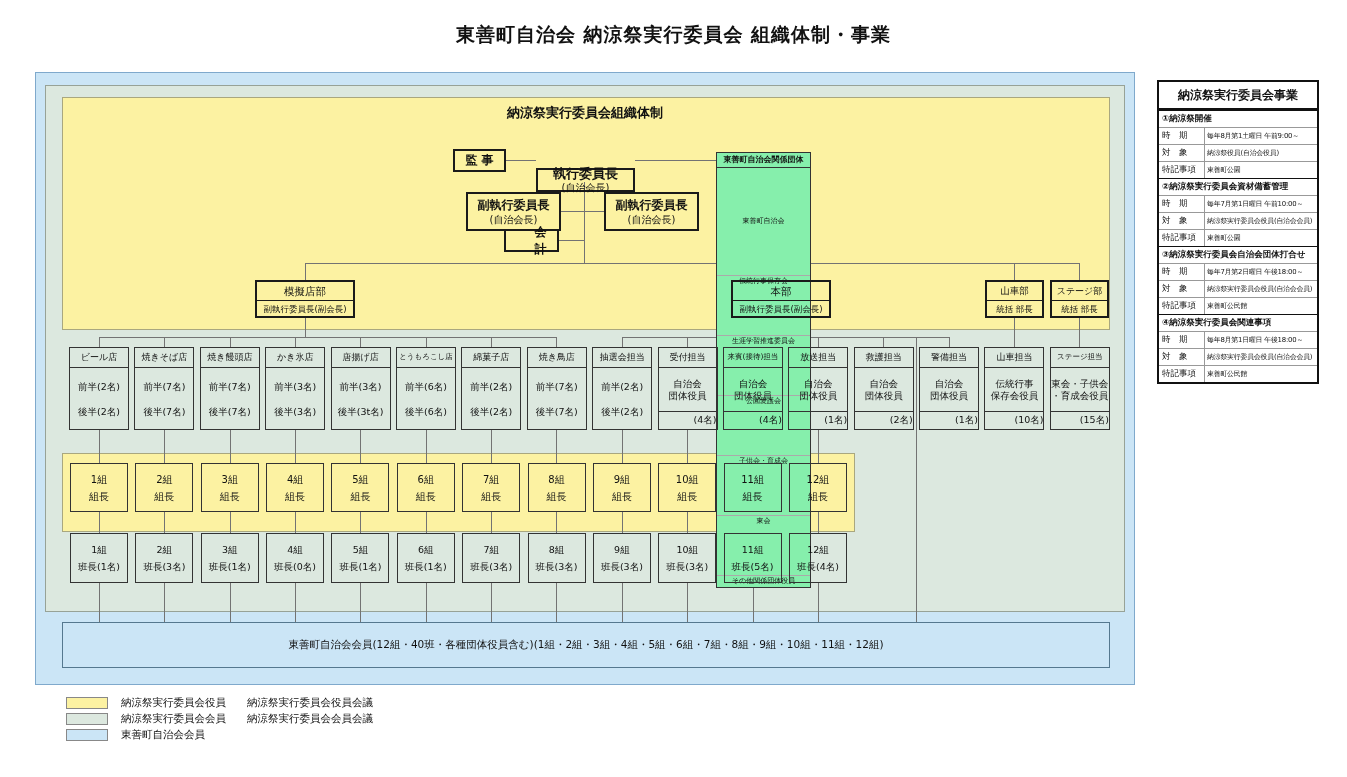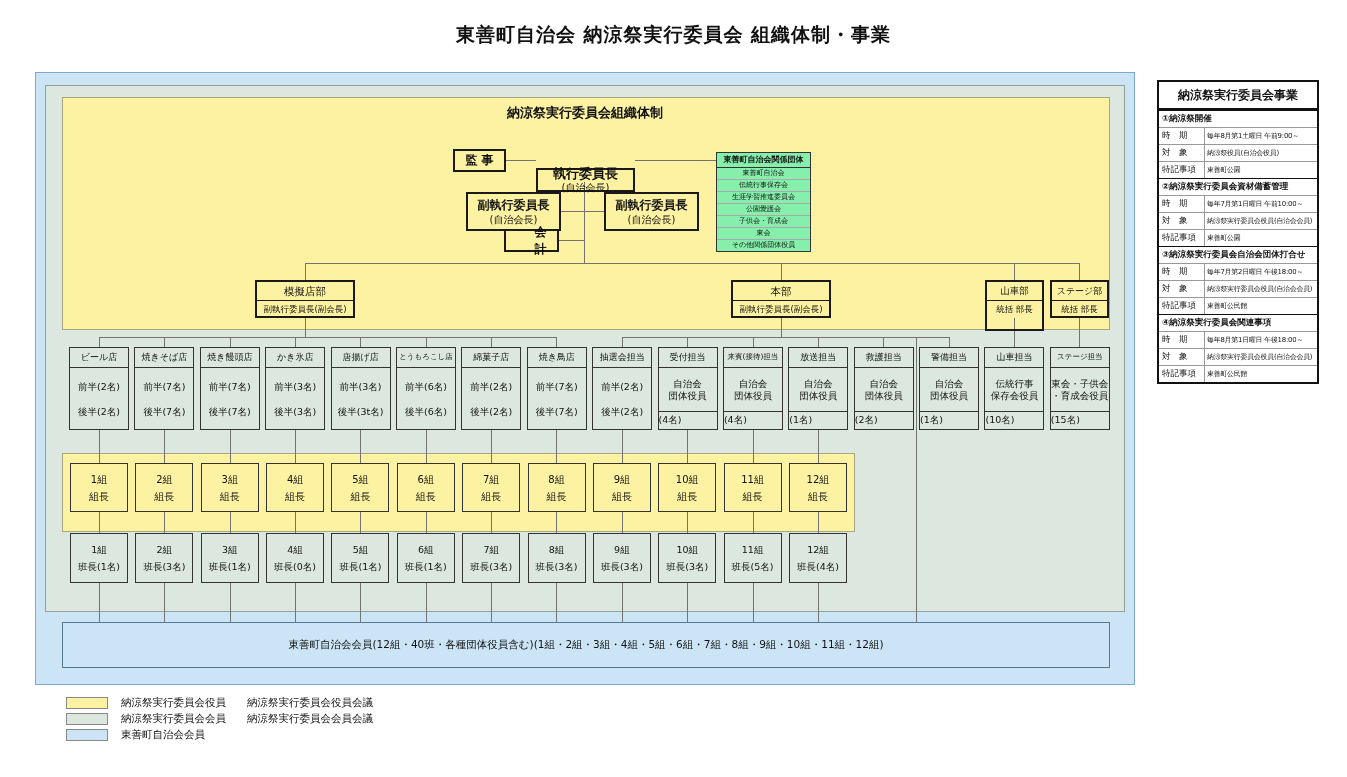--- a/index.html
+++ b/index.html
@@ -22,39 +22,39 @@
   #org-heading{position:absolute;left:455px;top:104px;width:260px;text-align:center;
                font-size:13px;font-weight:bold;z-index:3;}
   .t-main{font-size:13px;font-weight:bold;line-height:1.25;}
   .t-sub{font-size:10px;line-height:1.2;}
   .t-small-main{font-size:12px;font-weight:bold;}
   
   #rorg{position:absolute;left:716px;top:152px;width:95px;background:#86efac;border:1px solid #333;
         box-sizing:border-box;z-index:3;}
   .rorg-title{font-size:8px;font-weight:bold;text-align:center;height:14px;line-height:14px;
               border-bottom:1px solid #333;}
-  .rorg-row{font-size:7px;text-align:center;height:11px;line-height:11px;border-top:1px solid #aaa;}
+  .rorg-row{font-size:7px;text-align:center;height:11px;line-height:11px;border-top:1px solid #aaa;margin-top:48px;}
   .rorg-row:first-of-type{border-top:none;}
   
   .dept{position:absolute;box-sizing:border-box;border:2px solid #1a1a1a;z-index:3;background:transparent;}
   .dept-title{height:18px;line-height:18px;text-align:center;font-size:10.5px;border-bottom:1px solid #1a1a1a;}
   .dept-sub{height:16px;line-height:16px;text-align:center;font-size:8.5px;white-space:nowrap;}
   
   .frow{position:absolute;display:flex;justify-content:space-between;z-index:3;}
   #cols-row{left:69px;top:347px;width:1041px;height:83px;}
   .col{width:60px;height:83px;box-sizing:border-box;border:1px solid #333;display:flex;
        flex-direction:column;background:transparent;}
   .col-title{height:19px;line-height:18px;border-bottom:1px solid #333;font-size:9px;
              text-align:center;white-space:nowrap;overflow:visible;}
   .t-sm .col-title{font-size:7.5px;}
   .col-body{flex:1;display:flex;align-items:center;justify-content:center;text-align:center;
             white-space:pre-line;font-size:9.5px;}
   .type-a .col-body{line-height:25px;}
   .type-b .col-body{line-height:12px;}
-  .col-count{height:17px;line-height:16px;border-top:1px solid #333;text-align:left;font-size:9.5px;}
+  .col-count{height:17px;line-height:16px;border-top:1px solid #333;text-align:right;font-size:9.5px;}
   .col-count:empty{display:none;}
   
   #kumicho-row{left:70px;top:463px;width:777px;height:49px;}
   #hancho-row{left:70px;top:533px;width:777px;height:50px;}
   .kbox,.hbox{width:58px;box-sizing:border-box;border:1px solid #333;display:flex;flex-direction:column;
               align-items:center;justify-content:center;text-align:left;background:transparent;}
   .kbox{height:49px;font-size:10px;line-height:1.7;}
   .hbox{height:50px;font-size:9.5px;line-height:1.8;}
   
   #band{position:absolute;left:62px;top:622px;width:1048px;height:46px;box-sizing:border-box;
@@ -208,21 +208,21 @@
   </div>
 
   <div class="dept" style="left:255px;top:280px;width:100px;height:38px;">
     <div class="dept-title">模擬店部</div>
     <div class="dept-sub">副執行委員長(副会長)</div>
   </div>
   <div class="dept" style="left:731px;top:280px;width:100px;height:38px;">
     <div class="dept-title">本部</div>
     <div class="dept-sub">副執行委員長(副会長)</div>
   </div>
-  <div class="dept" style="left:985px;top:280px;width:59px;height:51px;">
+  <div class="dept" style="left:985px;top:280px;width:59px;height:38px;">
     <div class="dept-title" style="font-size:9.5px">山車部</div>
     <div class="dept-sub">統括 部長</div>
   </div>
   <div class="dept" style="left:1050px;top:280px;width:59px;height:38px;">
     <div class="dept-title" style="font-size:9px">ステージ部</div>
     <div class="dept-sub">統括 部長</div>
   </div>
 
   <div id="cols-row" class="frow">
     <div class="col type-a">

